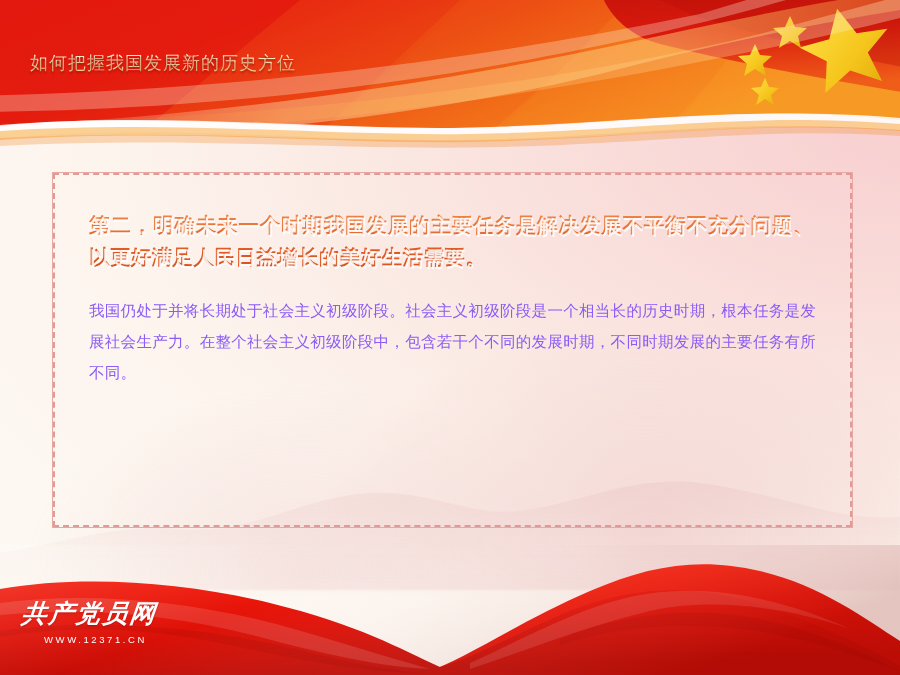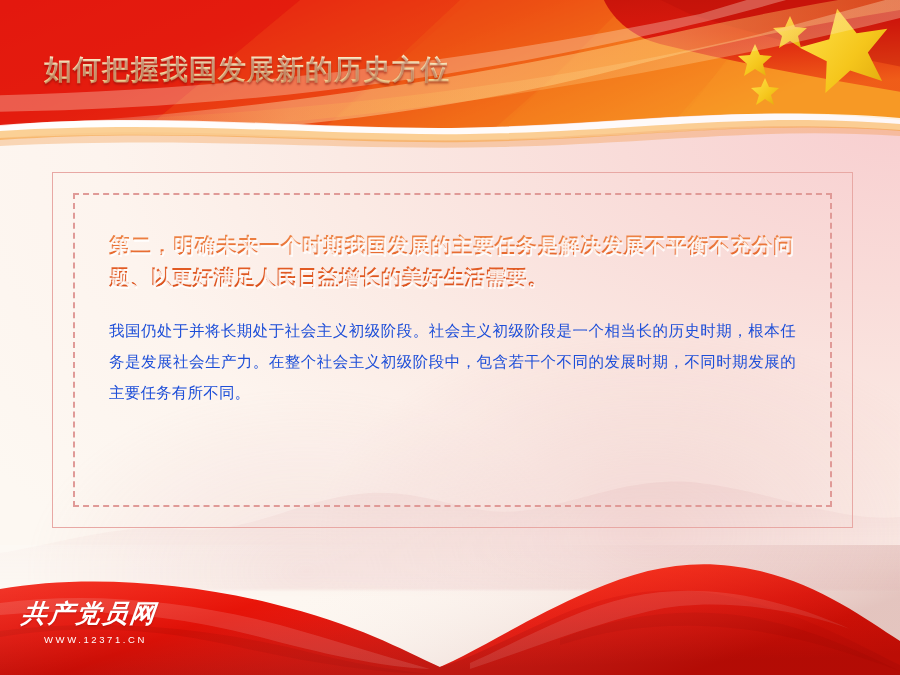--- a/index.html
+++ b/index.html
@@ -36,38 +36,38 @@
   }
   .bg-mountain svg { width:100%; height:100%; display:block; }
 
   
   .header {
     position:absolute; left:0; top:0; width:900px; height:150px;
     overflow:hidden;
   }
   .header svg { position:absolute; left:0; top:0; }
   .header-title {
-    position:absolute; left:44px; top:51px;
-    font-size:28px; font-weight:bold;
+    position:absolute; left:30px; top:51px;
+    font-size:18px; font-weight:normal;
     letter-spacing:1px;
     color:#fbe8b8;
     background:linear-gradient(180deg,#fff6d9 0%,#fbe6b2 48%,#f2cf86 100%);
     -webkit-background-clip:text; background-clip:text;
     -webkit-text-fill-color:transparent;
     text-shadow:0 2px 2px rgba(120,10,6,.45);
     white-space:nowrap;
     z-index:5;
   }
 
   
   .frame {
     position:absolute;
     left:52px; top:172px; width:801px; height:356px;
     border:1px solid #e8a8a4;
-    padding:20px;
+    padding:0;
     z-index:4;
   }
   .frame-inner {
     width:100%; height:100%;
     border:2px dashed #e09a97;
     padding:34px 34px 0 34px;
   }
 
   .heading {
     font-size:20.5px;
@@ -79,21 +79,21 @@
     -webkit-background-clip:text; background-clip:text;
     -webkit-text-fill-color:transparent;
     text-shadow:1px 2px 0 rgba(255,255,255,.85);
     margin:0 2px 22px 0;
     text-align:justify;
   }
 
   .para {
     font-size:15.5px;
     line-height:2.0;
-    color:#1d4ed8;
+    color:#8b5cf6;
     letter-spacing:.2px;
     text-align:justify;
     margin-bottom:17px;
   }
 
   
   .ribbon {
     position:absolute; left:0; bottom:0; width:900px; height:130px;
     z-index:6;
   }

